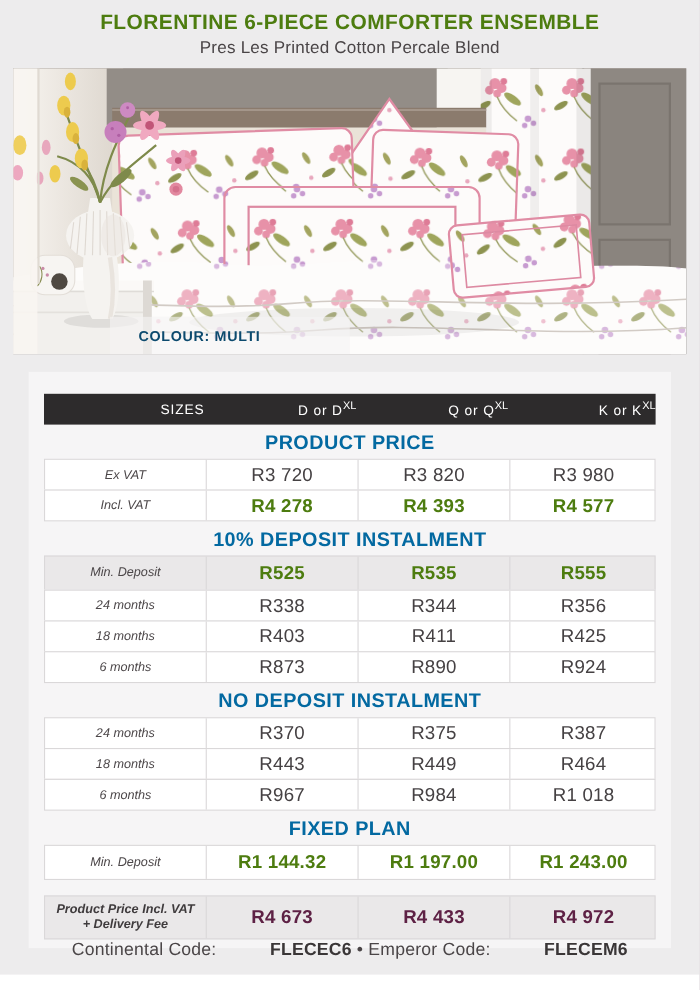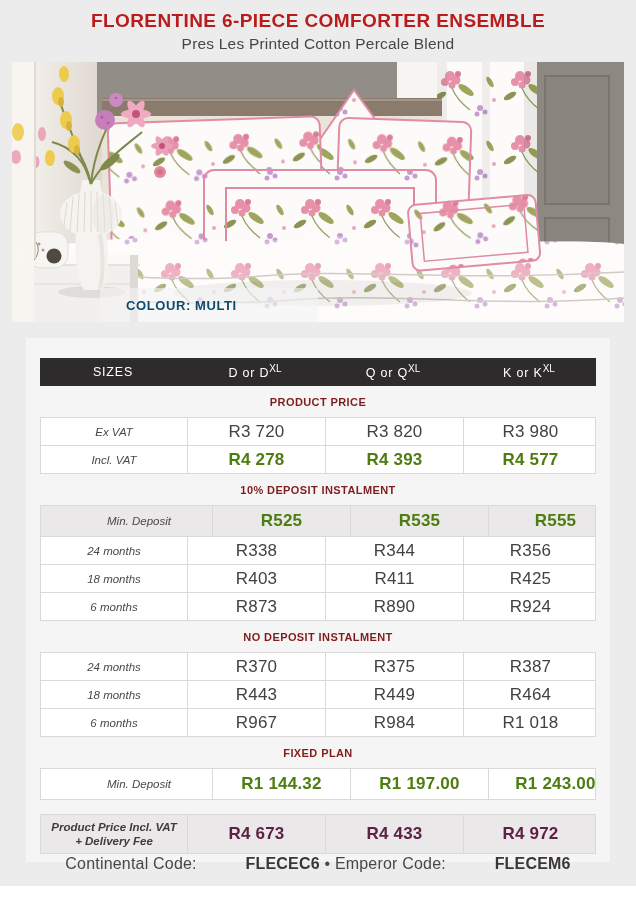--- a/index.html
+++ b/index.html
@@ -1,41 +1,41 @@
 <!DOCTYPE html>
 <html><head>
 <meta charset="utf-8">
 <style>
   html,body{margin:0;padding:0;}
   body{font-family:"Liberation Sans", sans-serif; background:#d7d5d6;}
   .page{position:relative; width:636px; height:900px; background:#EDECED; overflow:hidden; margin:0 auto;}
 
   
   .hdr{position:absolute; top:10px; left:0; width:100%; text-align:center;}
-  .hdr h1{margin:0; font-size:19px; font-weight:bold; color:#b91c1c; letter-spacing:.4px;}
+  .hdr h1{margin:0; font-size:19px; font-weight:bold; color:#4d7c0f; letter-spacing:.4px;}
   .hdr .sub{margin-top:3px; font-size:15.5px; color:#4A4547; letter-spacing:.2px;}
 
   
   .photo{position:absolute; left:12px; top:62px; width:612px; height:260px; overflow:hidden; background:#B0AAA5;}
   .photo svg{display:block;}
   .colour-band{position:absolute; left:88px; bottom:0; width:218px; height:34px; background:rgba(246,244,243,.62); display:flex; align-items:center;}
   .colour-band span{padding-left:26px; font-size:13px; font-weight:bold; color:#0c4a6e; letter-spacing:.6px;}
 
   
   .panel{position:absolute; left:26px; top:338px; width:584px; box-sizing:border-box; padding:20px 14px 8px; background:#F6F5F6;}
   .thead{display:grid; grid-template-columns:146px 138px 138px 134px; background:#2D2B2C; color:#FFFFFF; height:28px; align-items:center;}
-  .thead div{text-align:center; font-size:12.5px; letter-spacing:.8px;}
+  .thead div{text-align:right; font-size:12.5px; letter-spacing:.8px;}
   .thead sup{font-size:10px; letter-spacing:0;}
-  .sec-title{height:32px; display:flex; align-items:center; justify-content:center; font-size:11px; font-weight:bold; color:#7f1d1d; letter-spacing:.4px;}
+  .sec-title{height:32px; display:flex; align-items:center; justify-content:center; font-size:18px; font-weight:bold; color:#0369a1; letter-spacing:.4px;}
   .row{display:grid; grid-template-columns:146px 138px 138px 134px; background:#FFFFFF; border:1px solid #DAD8D9; margin-top:-1px; height:27px;}
   .row > div{display:flex; align-items:center; justify-content:center; border-left:1px solid #DAD8D9;}
   .row > div:first-child{border-left:none;}
   .row .lbl{font-style:italic; font-size:11.5px; color:#4C4749;}
   .row .val{font-size:17px; color:#454143; letter-spacing:.2px;}
-  .row.tall{height:30px;padding-left:25px;}
+  .row.tall{height:30px;}
   .row.gray{background:#EAE8E9;}
   .row.accent .val{font-weight:bold; color:#4d7c0f;}
   .row.total{height:38px; margin-top:14px; background:#EAE8E9;}
   .row.total .lbl{font-weight:bold; text-align:center; line-height:1.25; color:#3F3B3D; padding:0 8px;}
   .row.total .val{font-weight:bold; color:#5E2145;text-align:right;}
 
   
   .foot{position:absolute; top:855px; left:0; width:100%; text-align:center; font-size:16px; color:#4A4547; letter-spacing:.2px;}
   .foot b{color:#3A3637;margin-left:44px;}
   .bottom-strip{position:absolute; left:0; top:886px; width:100%; height:14px; background:#FFFFFF;}

